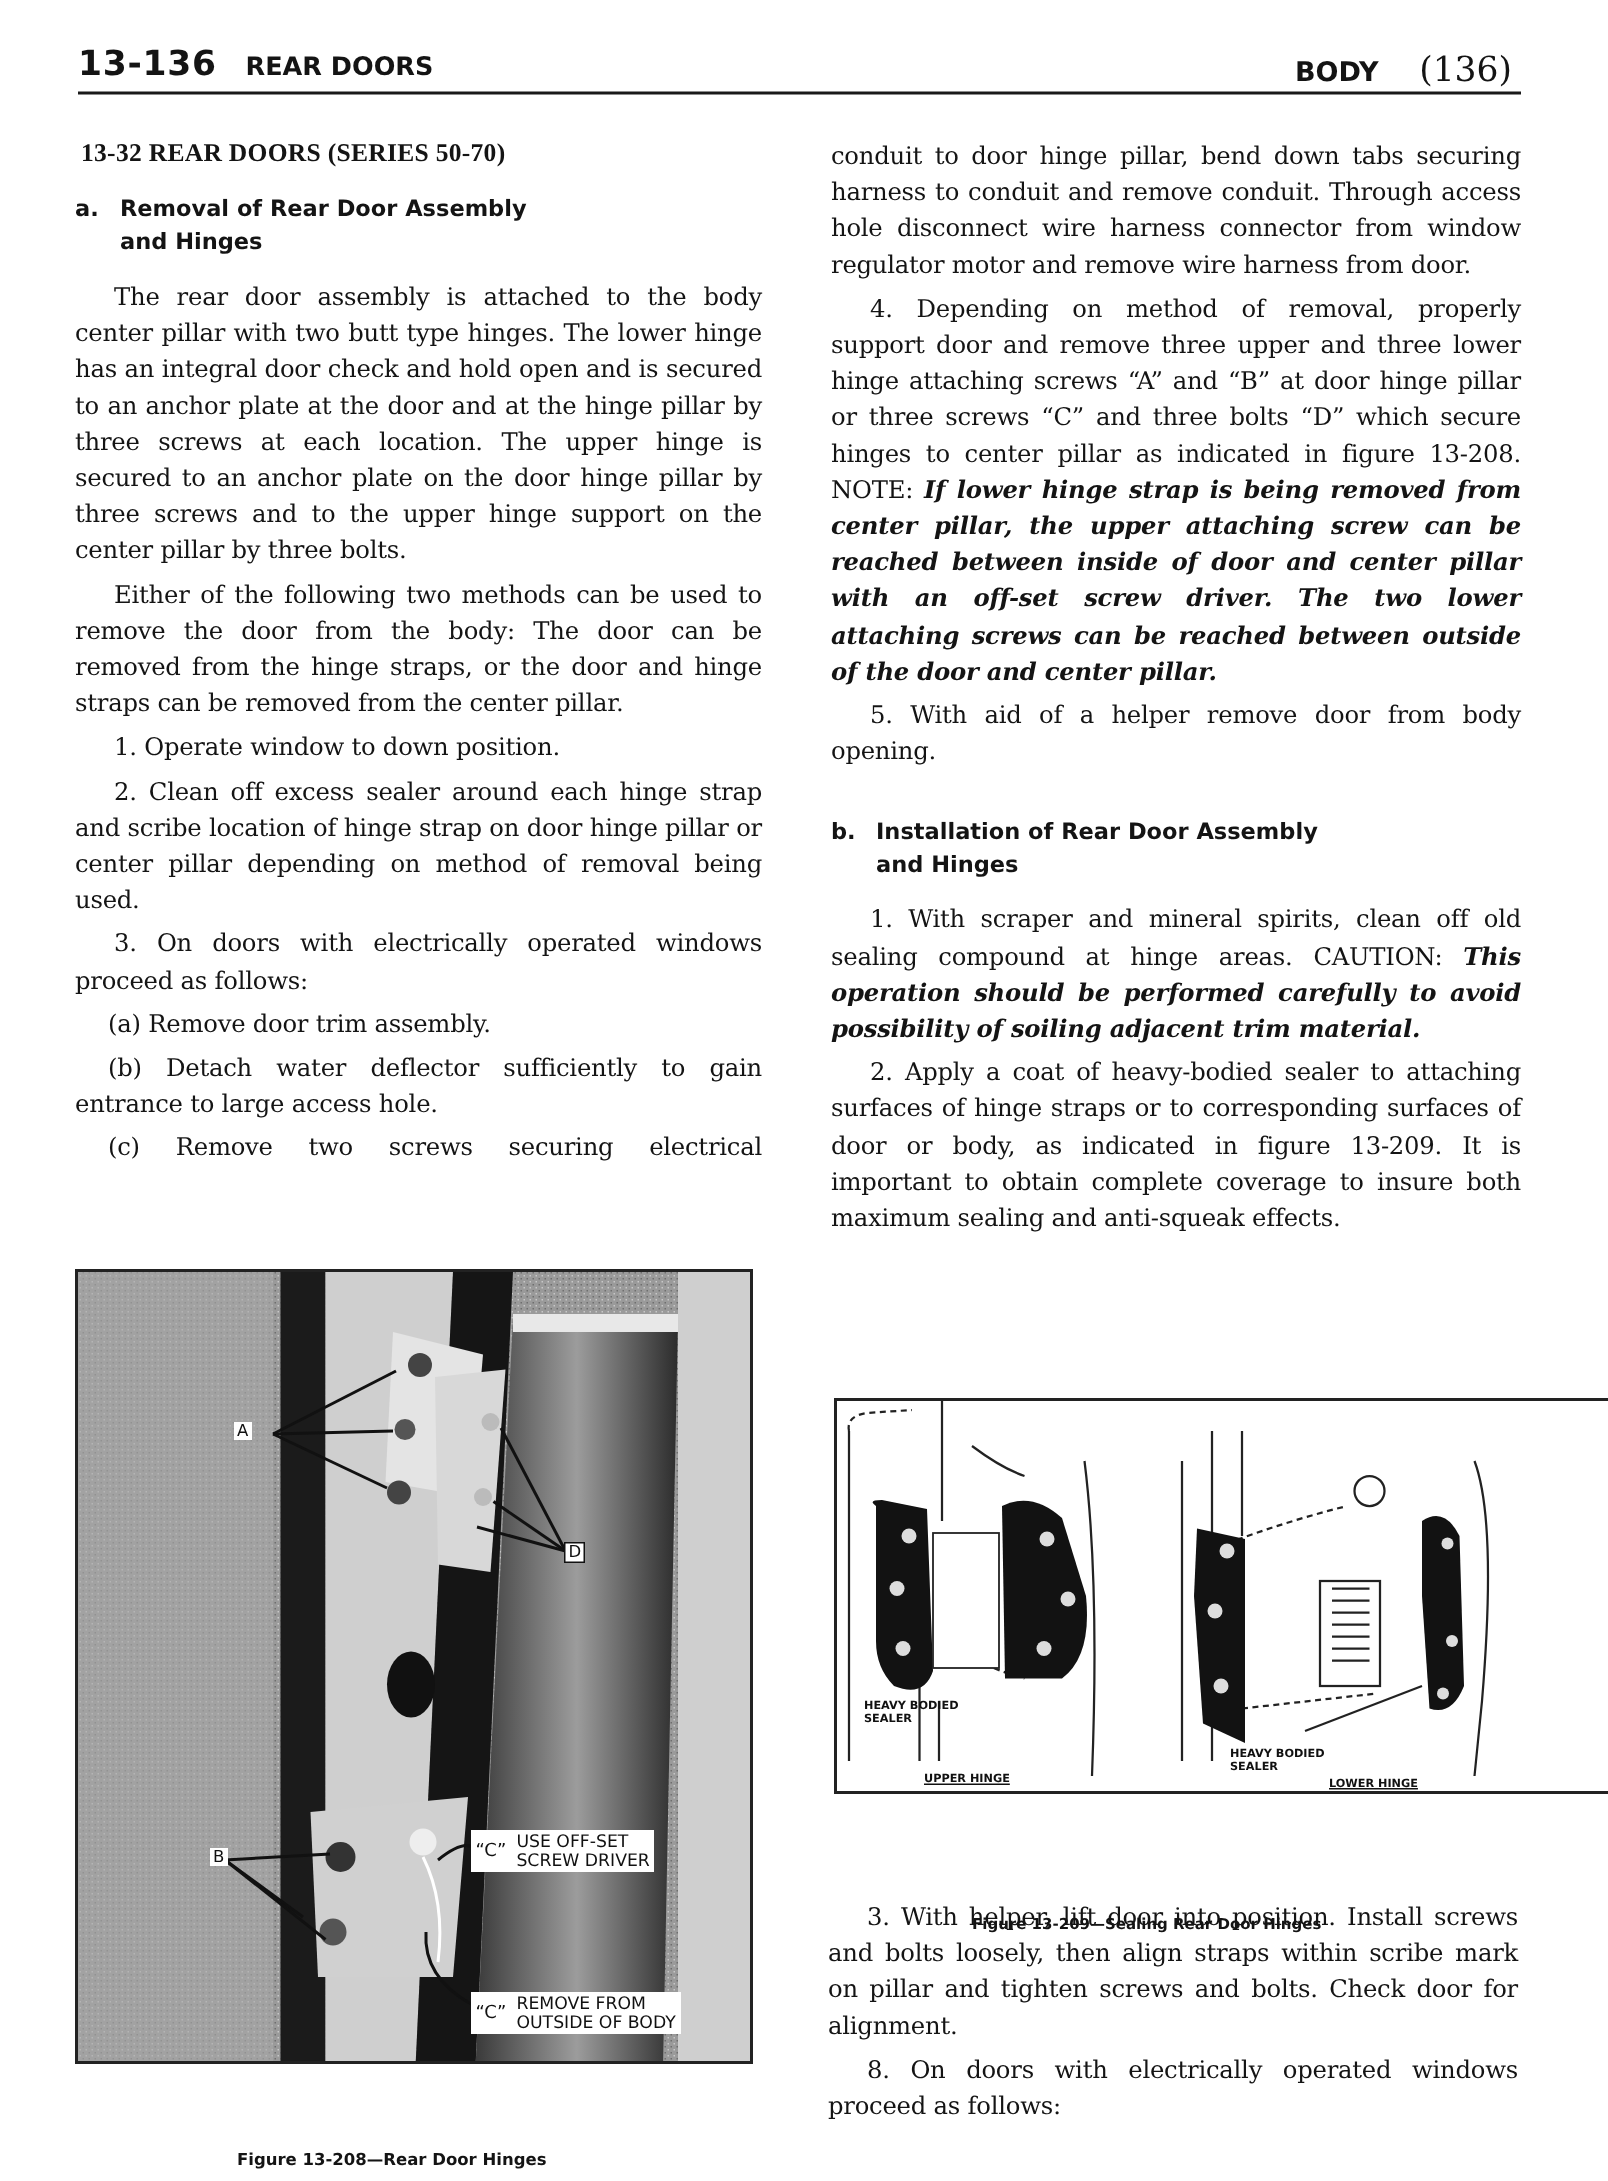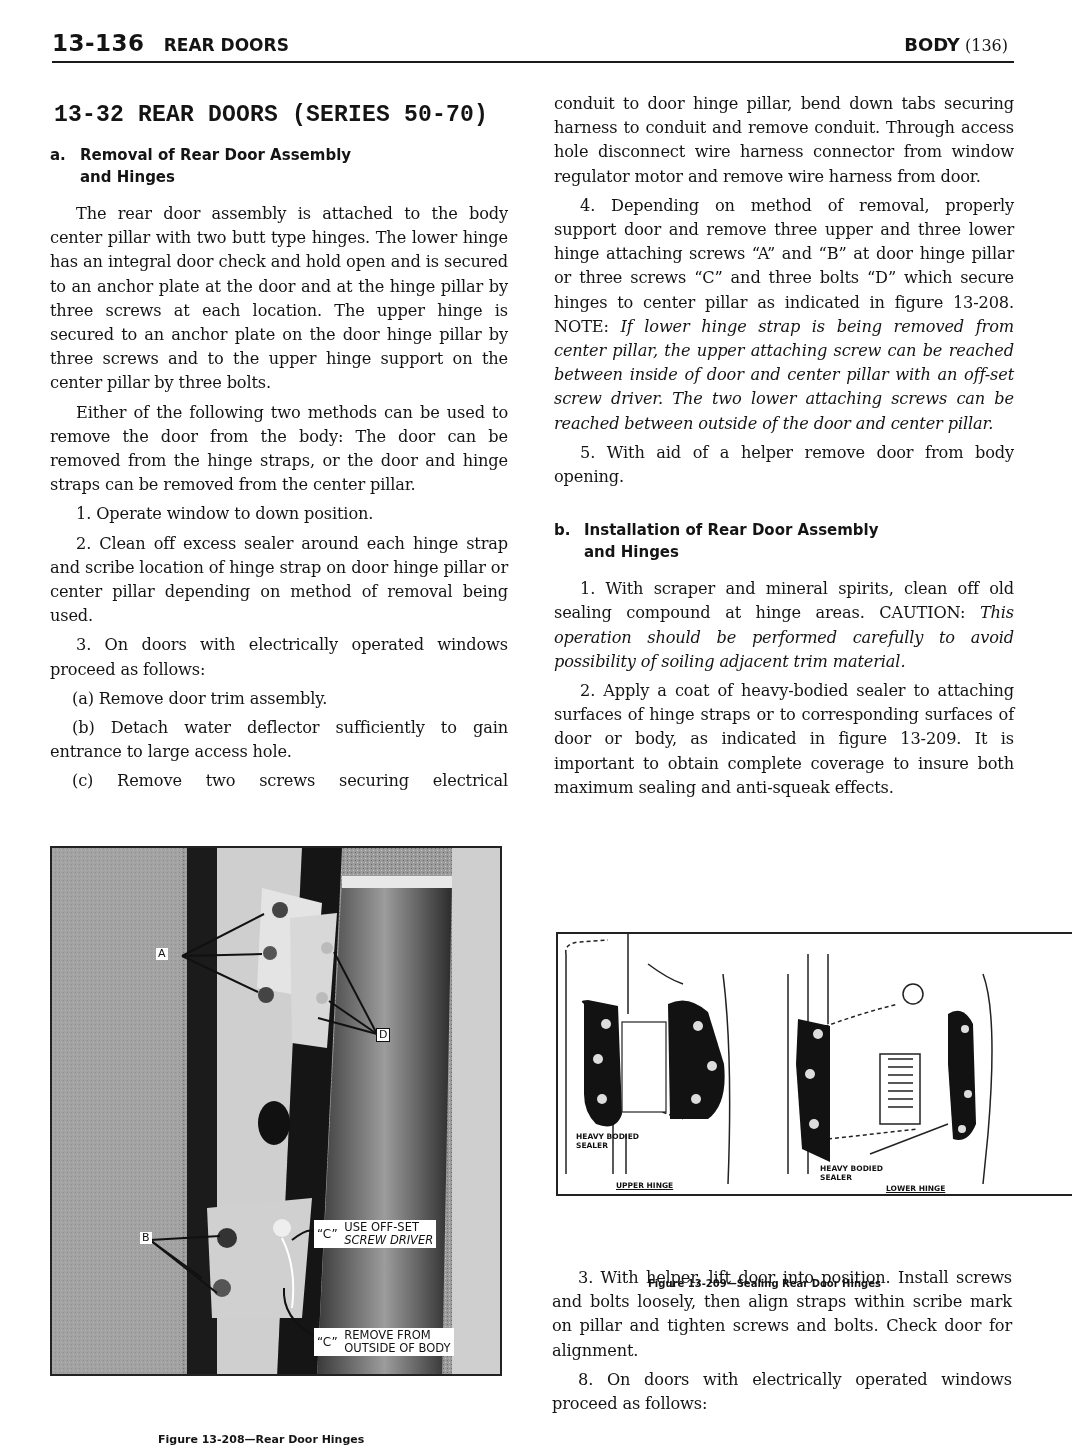--- a/index.html
+++ b/index.html
@@ -5,36 +5,36 @@
   * { box-sizing: border-box; margin: 0; padding: 0; }
   html, body { width: 1072px; height: 1454px; background: #ffffff; }
   body { position: relative; overflow: hidden; color: #141414; font-family: "DejaVu Serif", serif; }
 
   .header { position: absolute; left: 52px; top: 28px; width: 962px; height: 40px; }
   .header-left { position: absolute; left: 0; top: 2px; white-space: nowrap; }
   .page-code { font-family: "DejaVu Sans", sans-serif; font-weight: bold; font-size: 23px; letter-spacing: 0.5px; }
   .section-name { font-family: "DejaVu Sans", sans-serif; font-weight: bold; font-size: 17px; margin-left: 14px; }
   .header-right { position: absolute; right: 6px; top: 6px; white-space: nowrap; }
   .book-section { font-family: "DejaVu Sans", sans-serif; font-weight: bold; font-size: 18px; }
-  .page-num { font-family: "DejaVu Serif", serif; font-size: 16px; }
+  .page-num { font-family: "DejaVu Serif", serif; font-size: 23px; margin-left: 22px; }
   .header-rule { position: absolute; left: 0; right: 0; top: 33px; height: 2px; background: #1a1a1a; }
 
   .col { position: absolute; top: 90px; width: 458px; }
   .col-left { left: 50px; }
   .col-right { left: 554px; top: 92px; width: 460px; }
 
-  h1.sec { font-family: Liberation Mono, monospace; font-weight: bold; font-size: 23px; letter-spacing: 0.2px; margin: 12px 0 0 4px; white-space: nowrap; }
+  h1.sec { font-family: Liberation Serif, serif; font-weight: bold; font-size: 17px; letter-spacing: 0.2px; margin: 2px 0 0 4px; white-space: nowrap; }
   h2.sub { font-family: "DejaVu Sans", sans-serif; font-weight: bold; font-size: 15px; line-height: 22px; margin: 16px 0 14px 30px; }
   h2.sub .tag { display: inline-block; width: 30px; margin-left: -30px; }
   h2.sub .line2 { display: block; }
 
   p { font-size: 16.2px; line-height: 24.2px; text-align: justify; text-indent: 26px; margin-bottom: 5px; letter-spacing: -0.15px; }
   p.noindent { text-indent: 0; }
   p.sub-item { text-indent: 22px; }
-  em { font-style: italic; }
+  em { font-style: italic; font-weight: bold; }
 
   .fig { position: absolute; border: 2px solid #222; overflow: hidden; }
   .fig-208 { left: 50px; top: 846px; width: 452px; height: 530px; background: #8a8a8a; }
   .fig-209 { left: 556px; top: 932px; width: 540px; height: 264px; background: #ffffff; }
   .caption { position: absolute; font-family: "DejaVu Sans", sans-serif; font-weight: bold; font-size: 11px; white-space: nowrap; margin-top: 37px; }
   .cap-208 { left: 158px; top: 1396px; }
   .cap-209 { left: 648px; top: 1241px; }
 
   .callout { position: absolute; font-family: "DejaVu Sans", sans-serif; font-size: 11.5px; color: #111; background: #fff; line-height: 13px; padding: 1px 3px; white-space: nowrap; }
   .lbl { position: absolute; font-family: "DejaVu Sans", sans-serif; font-size: 11px; color: #111; background: #fff; padding: 0 2px; line-height: 12px; }
@@ -122,21 +122,21 @@
       <path d="M262 488 Q230 470 232 440"></path>
     </g>
   </svg>
   <span class="lbl" style="left:104px;top:100px;">A</span>
   <span class="lbl" style="left:324px;top:180px;border:1px solid #111;">D</span>
   <span class="lbl" style="left:88px;top:384px;">B</span>
   <div class="callout" style="left:262px;top:372px;">
     <span style="font-size:12px;">“C”</span>
     <span style="display:inline-block;vertical-align:middle;margin-left:3px;">
       <span style="display:block;">USE OFF-SET</span>
-      <span style="display:block;font-style:italic;">SCREW DRIVER</span>
+      <span style="display:block;">SCREW DRIVER</span>
     </span>
   </div>
   <div class="callout" style="left:262px;top:480px;">
     <span style="font-size:12px;">“C”</span>
     <span style="display:inline-block;vertical-align:middle;margin-left:3px;">
       <span style="display:block;">REMOVE FROM</span>
       <span style="display:block;">OUTSIDE OF BODY</span>
     </span>
   </div>
 </div>

